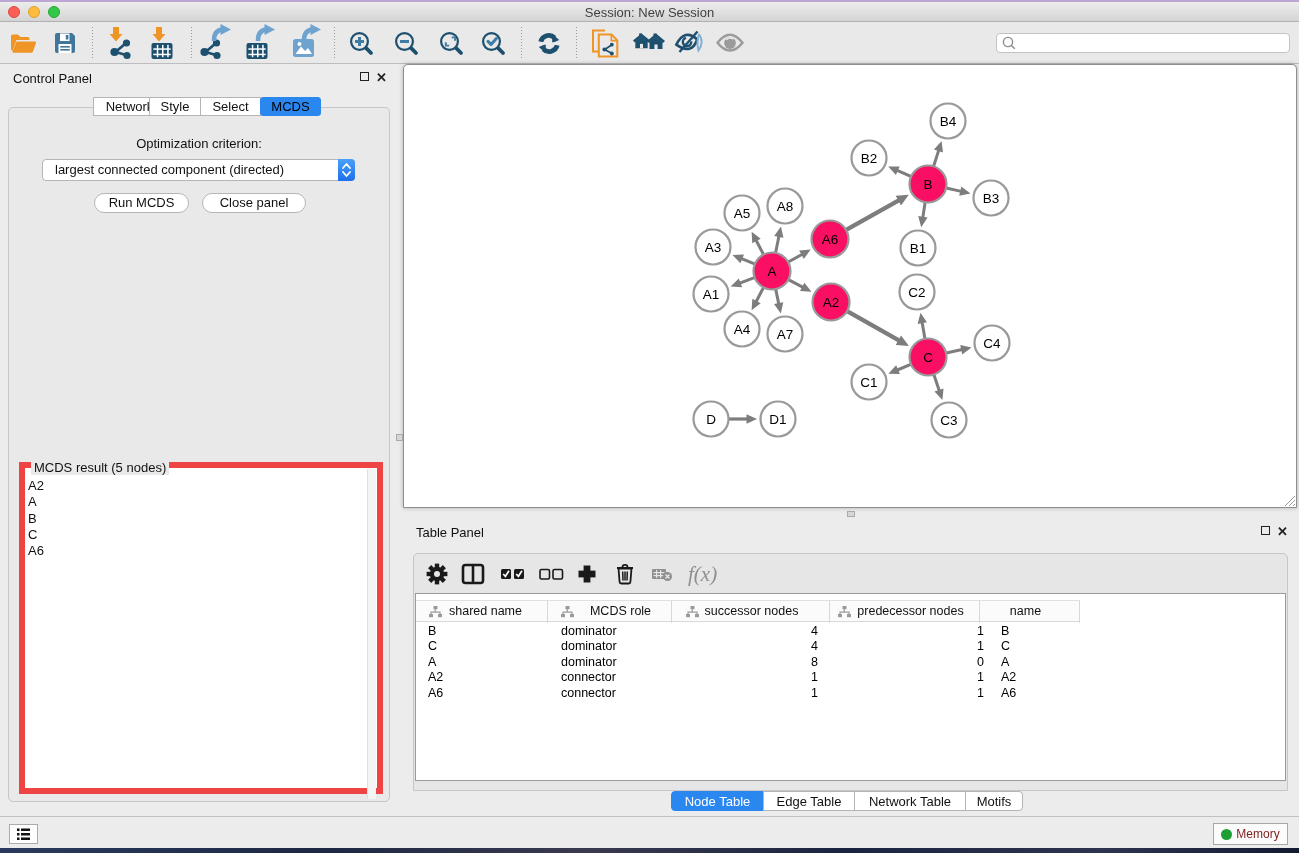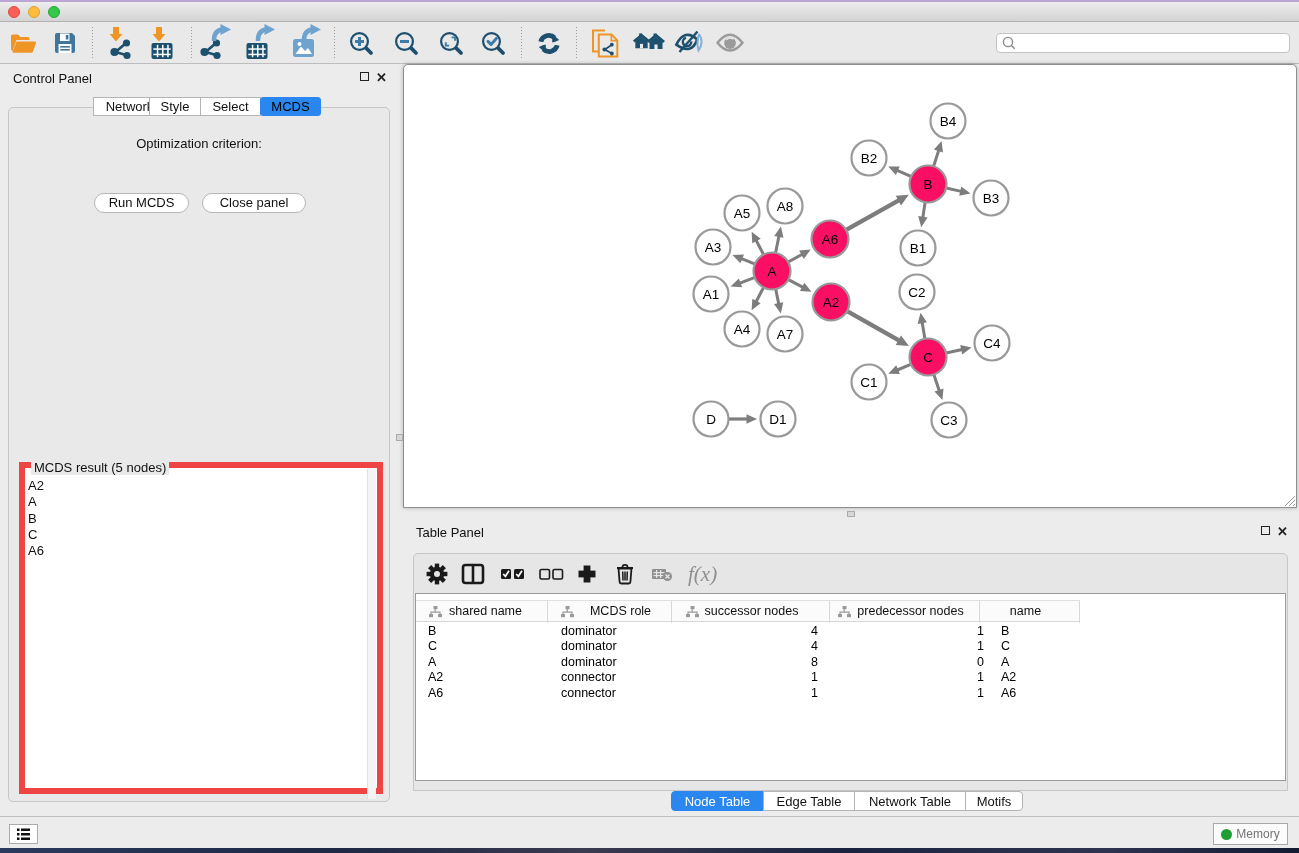--- a/index.html
+++ b/index.html
@@ -76,33 +76,34 @@
 .btab { position:absolute; top:0; height:20px; background:#fff; border:1px solid #b4b4b4;
   font-size:13px; color:#111; text-align:center; line-height:19px; }
 .btab.sel { background:#2b87f0; color:#fff; border-color:#2b87f0; }
 
 
 #statusbar { left:0; top:816px; width:1299px; height:33px; background:#ececec;
   border-top:1px solid #c0c0c0; }
 #listbtn { position:absolute; left:9px; top:7px; width:29px; height:20px; background:#fdfdfd;
   border:1px solid #ababab; }
 #membtn { position:absolute; right:11px; top:6px; width:75px; height:22px; background:#fbfbfb;
-  border:1px solid #a8a8a8; font-size:12px; color:#737373; line-height:20px; text-align:center; }
+  border:1px solid #a8a8a8; font-size:12px; color:#7f1d1d; line-height:20px; text-align:center; }
 #membtn .dot { display:inline-block; width:11px; height:11px; background:#1e9e35;
   border-radius:50%; vertical-align:-2px; margin-right:4px; }
 #desk-bottom { left:0; top:848px; width:1299px; height:5px;
   background:linear-gradient(90deg,#2a3a5e,#1d2844 25%,#3a3a50 45%,#1a2440 65%,#2e3450 85%,#121a32); }
 </style>
 </head>
 <body>
 <div id="deskline" class="abs"></div>
 <div id="titlebar" class="abs">
   <div class="tl r" style="left:8px"></div>
   <div class="tl y" style="left:28px"></div>
   <div class="tl g" style="left:48px"></div>
+  <div class="t">Session: New Session</div>
 </div>
 <div id="toolbar" class="abs">
   <div class="sep" style="left:92px"></div>
   <div class="sep" style="left:191px"></div>
   <div class="sep" style="left:334px"></div>
   <div class="sep" style="left:521px"></div>
   <div class="sep" style="left:576px"></div>
   <div id="searchbox"></div>
   <svg id="tbicons" class="abs" style="left:0;top:0" width="1299" height="42">
 <g transform="translate(10,9)">
@@ -236,20 +237,26 @@
         <line x1="2.4" y1="2.4" x2="5.8" y2="5.8" stroke-width="1.4"></line>
       </g>
 </svg>
 </div>
 
 <div id="cp-title" class="abs">Control Panel</div>
 <div class="winbtn" style="left:360px; top:72px; width:9px; height:9px; border:1.5px solid #222;"></div>
 <div class="winbtn" style="left:376px; top:70px; font-weight:bold; font-size:13px;">✕</div>
 <div id="cp-body" class="abs">
   <div id="opt-label" class="abs">Optimization criterion:</div>
+  <div id="combo" class="abs">largest connected component (directed)
+    <div class="sp"><svg width="17" height="22" viewBox="0 0 17 22">
+      <path d="M5 9 L8.5 5 L12 9" fill="none" stroke="#fff" stroke-width="1.8" stroke-linecap="round" stroke-linejoin="round"></path>
+      <path d="M5 13 L8.5 17 L12 13" fill="none" stroke="#fff" stroke-width="1.8" stroke-linecap="round" stroke-linejoin="round"></path>
+    </svg></div>
+  </div>
   <div class="cbtn" style="left:85px; top:85px; width:95px;">Run MCDS</div>
   <div class="cbtn" style="left:193px; top:85px; width:104px;">Close panel</div>
   <div id="mcds-box">
     <div id="mcds-legend">MCDS result (5 nodes)</div>
     <div id="mcds-list">A2<br>A<br>B<br>C<br>A6</div>
     <div id="mcds-sb"></div>
   </div>
 </div>
 <div id="cp-tabs" class="abs">
   <div class="cptab" style="left:16px; width:73px;">Network</div>

